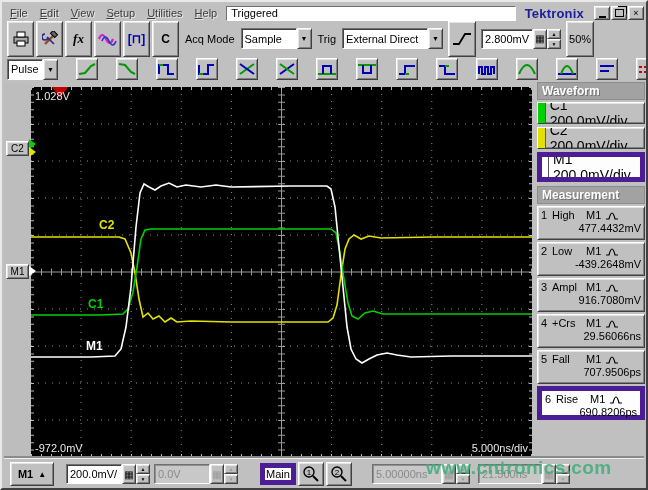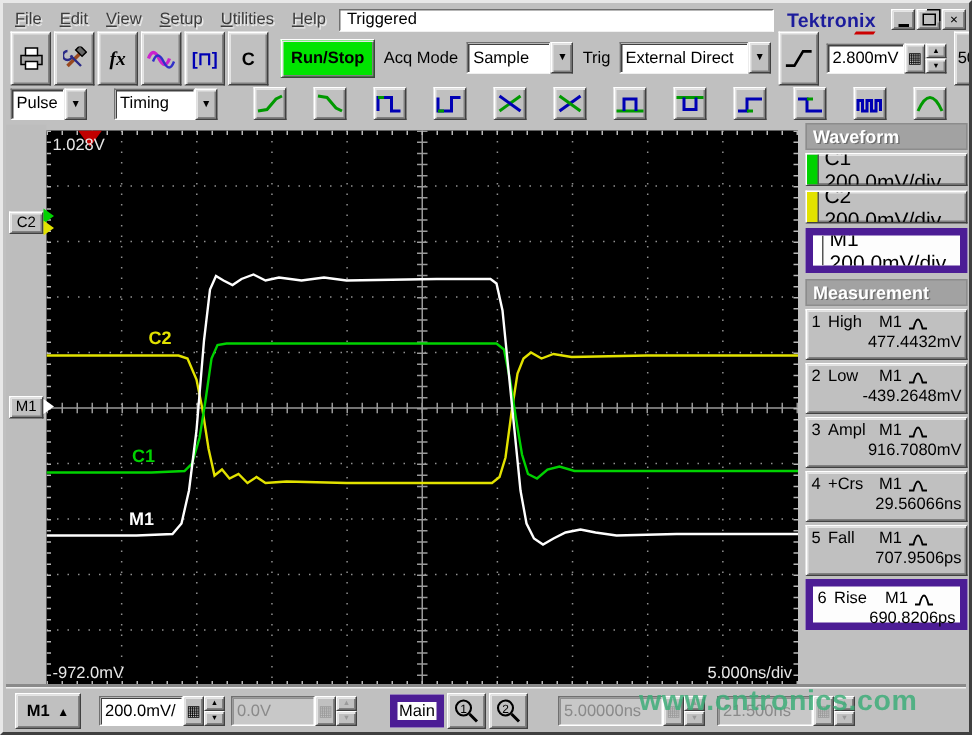--- a/index.html
+++ b/index.html
@@ -122,21 +122,20 @@
           <path d="M1,8 Q4,0 8,8 T15,8" stroke="#cc22cc" stroke-width="2.2" fill="none"></path>
           <path d="M4,10 Q7,2 11,10 T18,10" stroke="#3030c8" stroke-width="1.6" fill="none"></path>
         </svg>
     </div>
     <div class="tbtn btn raised">
       <span style="color:#0000b4;font-weight:bold;font-size:12px;">[⊓]</span>
     </div>
     <div class="tbtn btn raised">
       <span style="font-weight:bold;font-size:12px;">C</span>
     </div>
-    <div class="runstop btn raised" style="background: rgb(0, 228, 0);">Run/Stop</div>
     <span class="lbl">Acq Mode</span>
     <div class="combo">
       <div class="combo-field" style="width:56px;">Sample</div>
       <div class="combo-arrow btn raised">▼</div>
     </div>
     <span class="lbl">Trig</span>
     <div class="combo">
       <div class="combo-field" style="width:86px;">External Direct</div>
       <div class="combo-arrow btn raised">▼</div>
     </div>
@@ -153,24 +152,20 @@
         <div class="btn raised">▼</div>
       </div>
     </div>
     <div class="tbtn btn raised" style="margin-left:3px;">50%</div>
 
   </div>
 
   <div class="toolbar2">
     <div class="combo">
       <div class="combo-field" style="width:36px;">Pulse</div>
-      <div class="combo-arrow btn raised">▼</div>
-    </div>
-    <div class="combo" style="margin-right:6px;">
-      <div class="combo-field" style="width:54px;">Timing</div>
       <div class="combo-arrow btn raised">▼</div>
     </div>
     <div class="icon-btn btn raised">
         <svg width="20" height="14" viewBox="0 0 20 14">
           <polyline class="ic-grn" points="2,12 8,11 14,4 18,2"></polyline>
         </svg>
       </div>
     <div class="icon-btn btn raised">
         <svg width="20" height="14" viewBox="0 0 20 14">
           <polyline class="ic-grn" points="2,2 8,3 14,10 18,12"></polyline>

